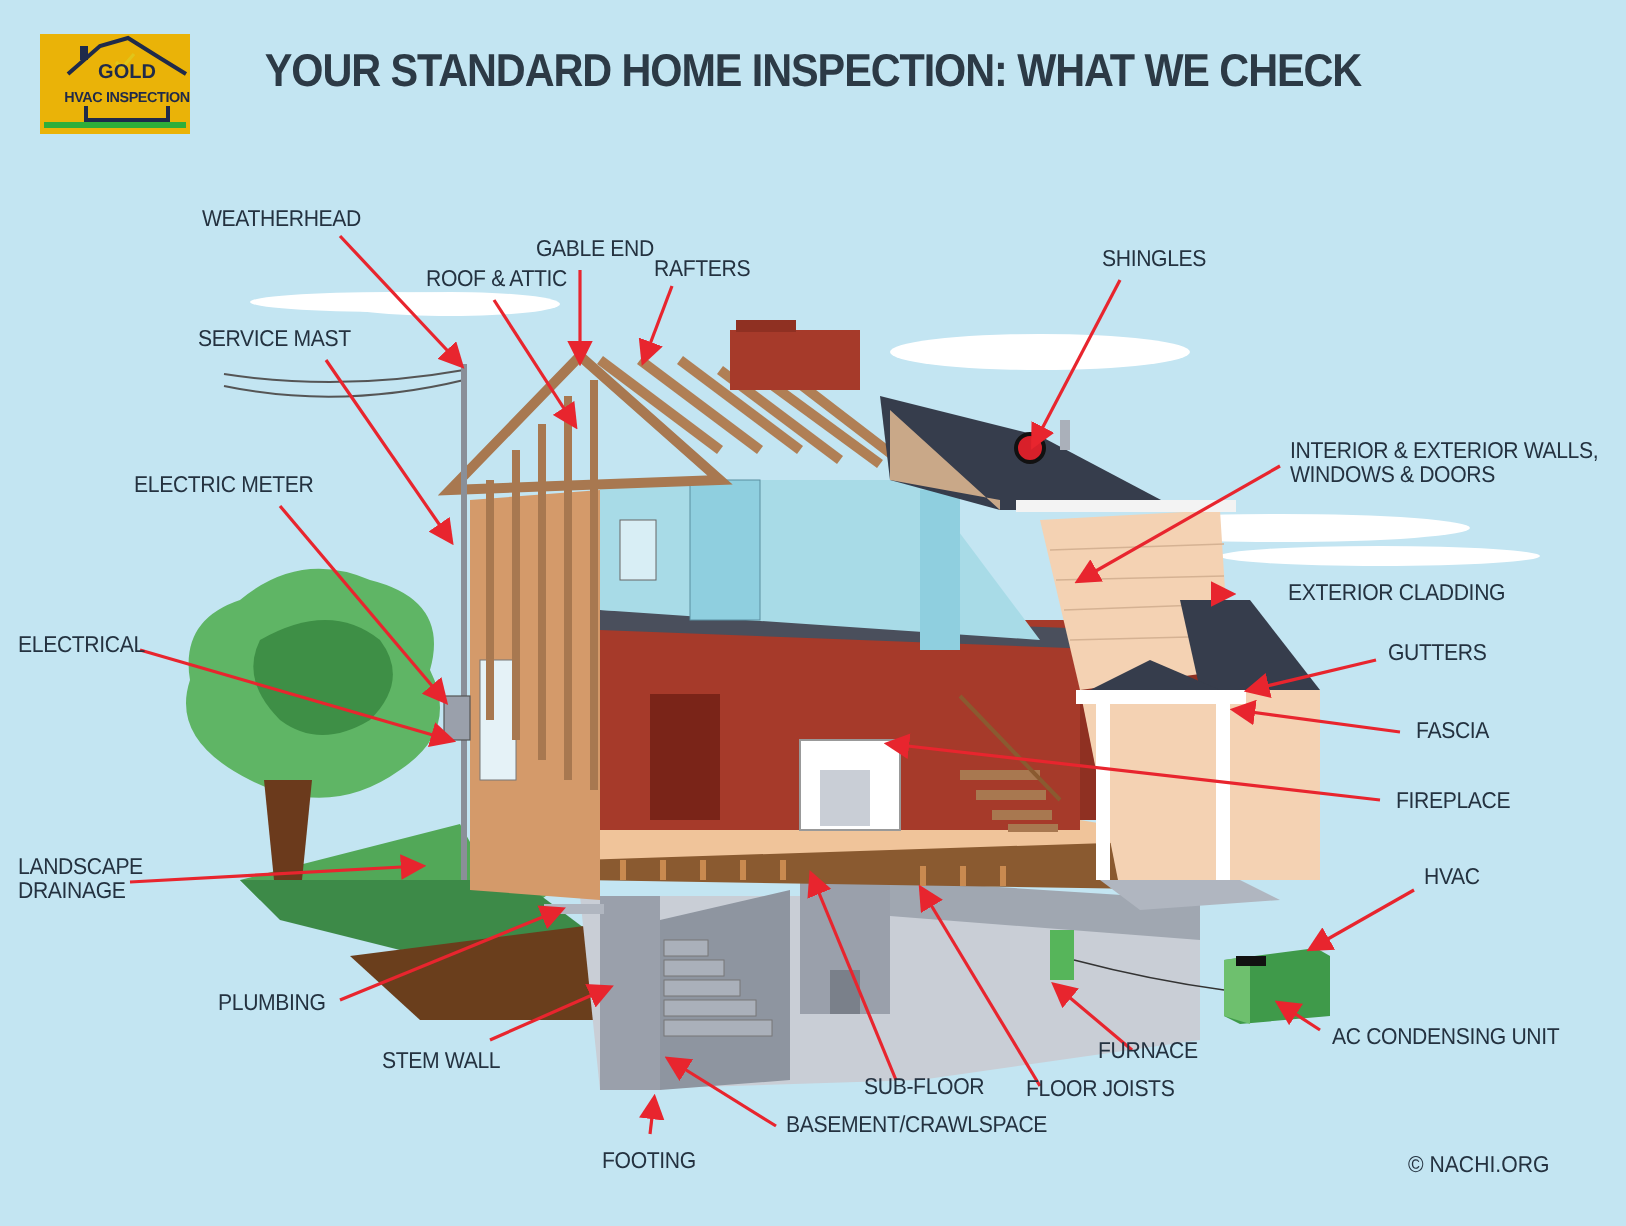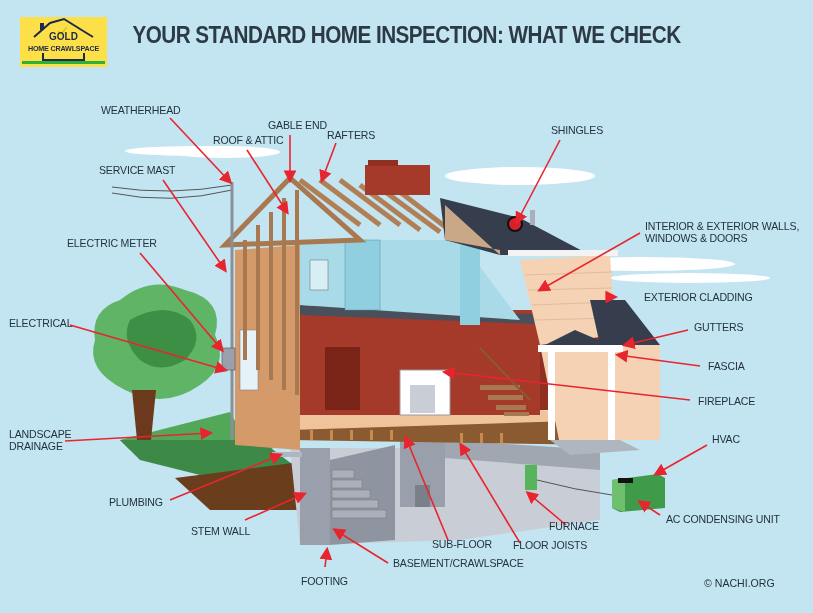--- a/index.html
+++ b/index.html
@@ -1,38 +1,38 @@
 <!DOCTYPE html>
 <html><head>
 <meta charset="utf-8">
 <style>
   html,body{margin:0;padding:0;}
   body{width:813px;height:613px;background:#c3e5f2;position:relative;overflow:hidden;font-family:"Liberation Sans",sans-serif;}
   .title{position:absolute;left:0;width:813px;top:22px;text-align:center;font-family:"Liberation Sans",sans-serif;font-weight:bold;font-size:23px;color:#2c3a46;letter-spacing:-0.6px;transform:scaleX(0.9);transform-origin:center;}
-  .logo{position:absolute;left:20px;top:17px;width:87px;height:50px;background:#fde047;}
+  .logo{position:absolute;left:20px;top:17px;width:75px;height:50px;background:#eab308;}
   .logo-text{position:absolute;left:0;width:87px;text-align:center;font-weight:bold;color:#1f2a4a;font-family:"Liberation Sans",sans-serif;}
   .logo-gold{top:14px;font-size:10px;}
   .logo-home{top:27px;font-size:7.2px;letter-spacing:-0.2px;}
   .logo-grass{position:absolute;left:2px;right:2px;bottom:3px;height:3px;background:#2fae3a;}
   .lbl{position:absolute;font-family:"Liberation Sans",sans-serif;font-size:11.5px;color:#243240;white-space:nowrap;letter-spacing:-0.2px;transform:scaleX(0.92);transform-origin:left top;line-height:13px;}
   svg.art{position:absolute;left:0;top:0;}
   .copy{position:absolute;left:704px;top:577px;font-size:11.5px;color:#243240;transform:scaleX(0.92);transform-origin:left top;}
 </style>
 </head>
 <body>
 
 <div class="logo">
   <svg width="87" height="50" style="position:absolute;left:0;top:0">
     <polyline points="14,20 30,6 44,2 60,12 73,20" fill="none" stroke="#1f2a4a" stroke-width="2"></polyline>
     <rect x="20" y="6" width="4" height="7" fill="#1f2a4a"></rect>
     <polyline points="23,36 23,43 64,43 64,36" fill="none" stroke="#1f2a4a" stroke-width="2"></polyline>
     <path d="M38,14 l3,3 l6,-7" fill="none" stroke="#e0c51a" stroke-width="1.6"></path>
   </svg>
   <div class="logo-text logo-gold">GOLD</div>
-  <div class="logo-text logo-home">HOME CRAWLSPACE</div>
+  <div class="logo-text logo-home">HVAC INSPECTION</div>
   <div class="logo-grass"></div>
 </div>
 
 <div class="title">YOUR STANDARD HOME INSPECTION: WHAT WE CHECK</div>
 
 <svg class="art" width="813" height="613">
 
   <ellipse cx="225" cy="152" rx="55" ry="6" fill="#fff"></ellipse>
   <ellipse cx="195" cy="151" rx="70" ry="5" fill="#fff"></ellipse>
   <ellipse cx="520" cy="176" rx="75" ry="9" fill="#fff"></ellipse>

